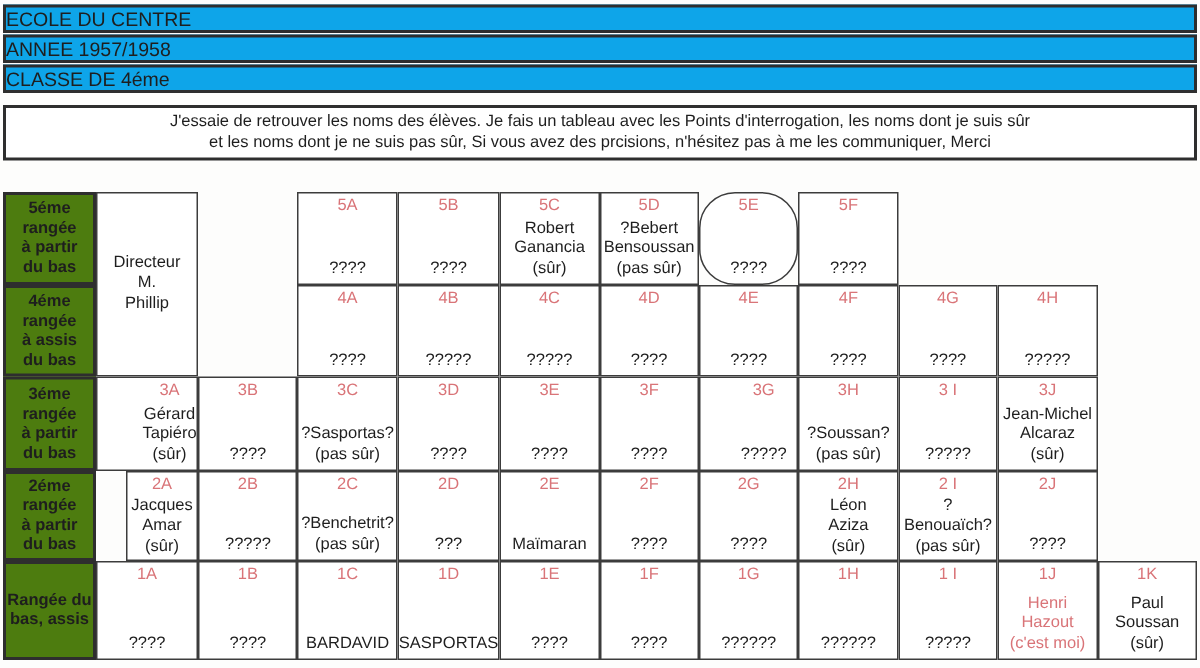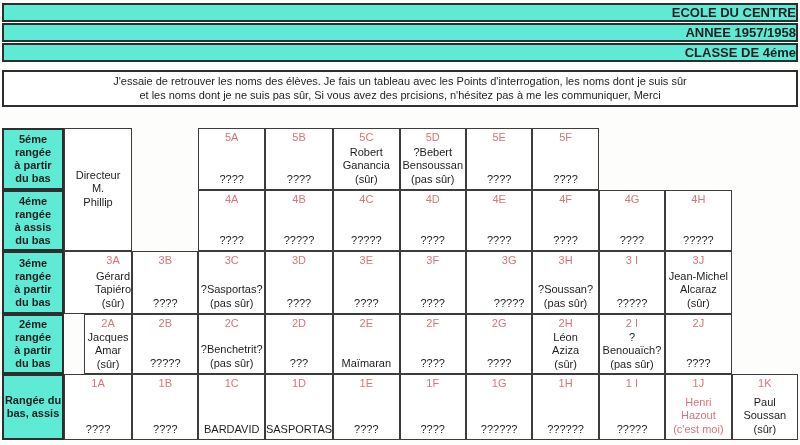--- a/index.html
+++ b/index.html
@@ -14,43 +14,43 @@
     width:800px;height:445px;overflow:hidden;
     background:#fdfdfc;color:var(--ink);
     font-family:"Liberation Sans", sans-serif;
   }
   .page{width:796px;padding:3px 2px 0 2px;}
 
   
   .hdr-box{
     border:2px solid var(--heavy);
     height:15px;line-height:15px;
-    text-align:right;font-weight:bold;font-size:13px;
-    margin-bottom:1px;background:#5eead4;
+    text-align:left;font-weight:normal;font-size:13px;
+    margin-bottom:1px;background:#0ea5e9;
   }
 
   
   .note-box{
     margin-top:8px;border:2px solid var(--heavy);
     text-align:center;font-size:11px;line-height:14px;
     padding:2px 0 3px 0;background:#fff;
   }
 
   
   .grid{
     margin-top:21px;
     display:grid;
     width:796px;
     grid-template-columns:62px repeat(11,1fr);
     grid-template-rows:62px 61px 63px 60px 66px;
   }
   .row-label-cell{
     grid-column:1;
     border:2px solid var(--heavy);
-    background:#5eead4;
+    background:#4d7c0f;
     font-weight:bold;font-size:11px;line-height:13px;
     display:flex;align-items:center;justify-content:center;
     text-align:center;white-space:pre-line;
   }
   .seat-cell{
     border:1px solid var(--line);
     background:#fff;
     display:flex;flex-direction:column;justify-content:space-between;
     text-align:center;font-size:11px;line-height:13.5px;
     padding:2px 0 3px 0;
@@ -91,21 +91,21 @@
 à partir
 du bas</div>
       <div class="seat-cell" style="grid-area: 1 / 4;"><div class="seat-id">5A</div><div class="seat-text">????</div></div>
       <div class="seat-cell" style="grid-area: 1 / 5;"><div class="seat-id">5B</div><div class="seat-text">????</div></div>
       <div class="seat-cell" style="grid-area: 1 / 6;"><div class="seat-id">5C</div><div class="seat-text">Robert
 Ganancia
 (sûr)</div></div>
       <div class="seat-cell" style="grid-area: 1 / 7;"><div class="seat-id">5D</div><div class="seat-text">?Bebert
 Bensoussan
 (pas sûr)</div></div>
-      <div class="seat-cell" style="grid-area: 1 / 8;"><div class="seat-id">5E</div><div class="seat-text">????</div></div>
+      <div class="seat-cell" style="grid-area: 1 / 8; border-radius: 24px;"><div class="seat-id">5E</div><div class="seat-text">????</div></div>
       <div class="seat-cell" style="grid-area: 1 / 9;"><div class="seat-id">5F</div><div class="seat-text">????</div></div>
       <div class="row-label-cell" style="grid-row: 2;">4éme
 rangée
 à assis
 du bas</div>
       <div class="seat-cell" style="grid-area: 2 / 4;"><div class="seat-id">4A</div><div class="seat-text">????</div></div>
       <div class="seat-cell" style="grid-area: 2 / 5;"><div class="seat-id">4B</div><div class="seat-text">?????</div></div>
       <div class="seat-cell" style="grid-area: 2 / 6;"><div class="seat-id">4C</div><div class="seat-text">?????</div></div>
       <div class="seat-cell" style="grid-area: 2 / 7;"><div class="seat-id">4D</div><div class="seat-text">????</div></div>
       <div class="seat-cell" style="grid-area: 2 / 8;"><div class="seat-id">4E</div><div class="seat-text">????</div></div>

